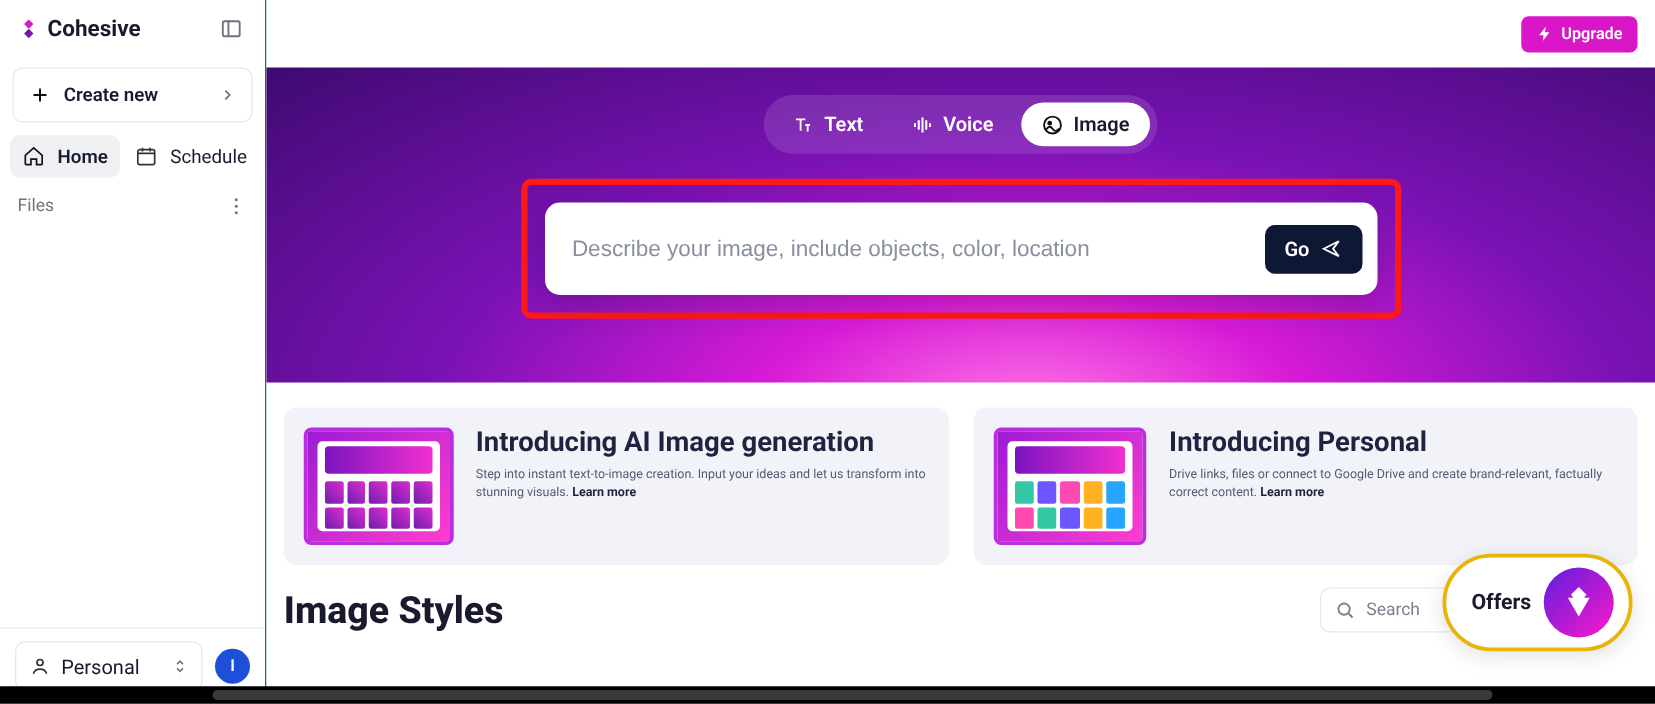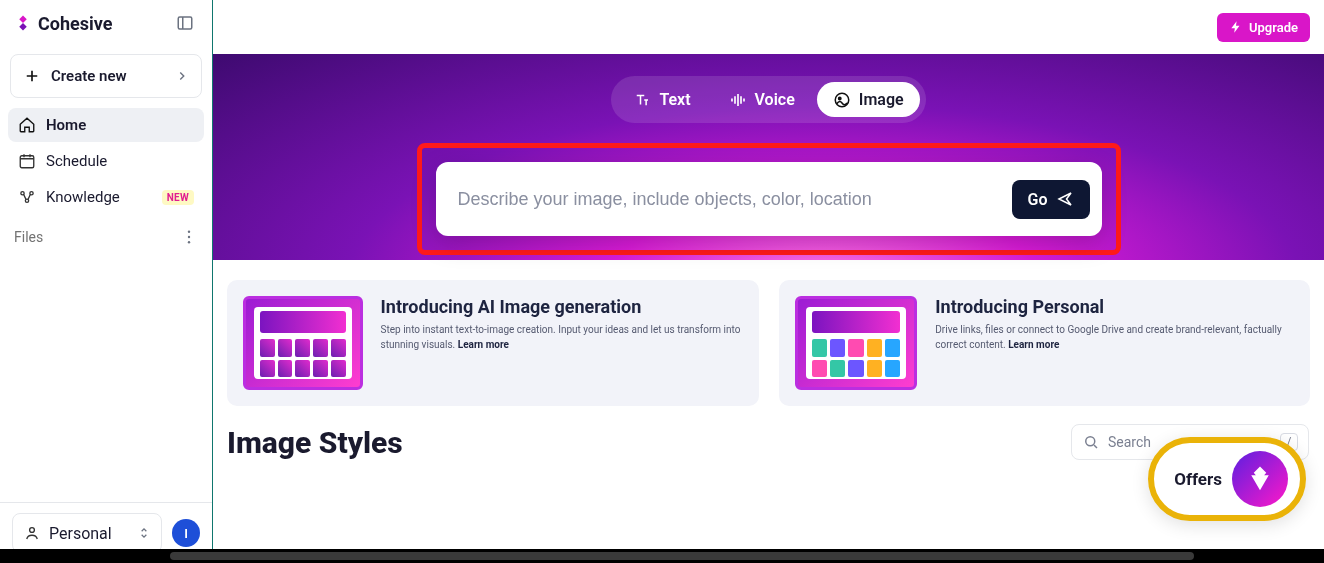--- a/index.html
+++ b/index.html
@@ -37,21 +37,21 @@
   border-radius: 8px;
   height: 44px;
   display: flex; align-items: center; justify-content: space-between;
   padding: 0 12px;
   background: #fff;
   font-weight: 600;
   font-size: 15px;
 }
 .create-left { display:flex; align-items:center; gap:10px; }
 
-.nav { display:flex; flex-direction:column; padding: 0 8px; gap: 2px; }
+.nav { display:flex; flex-direction:row; padding: 0 8px; gap: 2px; }
 .nav-item {
   display:flex; align-items:center; gap:10px;
   padding: 8px 10px;
   border-radius: 8px;
   font-size: 15px;
 }
 .nav-item.active { background:#eef0f4; font-weight:600; }
 .nav-item .spacer { flex:1; }
 .badge-new {
   font-size: 10px; font-weight:700;
@@ -90,21 +90,21 @@
   height:54px; display:flex; align-items:center; justify-content:flex-end;
   padding: 0 14px;
 }
 .upgrade {
   background:#d916c8; color:#fff; font-weight:600; font-size:13px;
   border-radius:6px; padding: 7px 12px;
   display:flex; align-items:center; gap:6px;
 }
 
 .hero {
-  height: 206px;
+  height: 252px;
   background: radial-gradient(ellipse at 55% 110%, #ff7ae6 0%, #d81bd7 25%, #7a12b5 55%, #3e0a70 100%);
   position: relative;
   display:flex; flex-direction:column; align-items:center;
   padding-top: 22px;
 }
 .modes {
   display:flex; gap:6px; align-items:center;
   background: rgba(255,255,255,0.12);
   border-radius: 999px;
   padding: 6px;
@@ -161,44 +161,44 @@
 .thumb-grid {
   position:absolute; left:14px; right:14px; bottom:10px; top:40px;
   display:grid; grid-template-columns:repeat(5,1fr); grid-template-rows:repeat(2,1fr); gap:3px;
 }
 .thumb-grid div { background:linear-gradient(45deg,#6b1fb0,#e22bcd); border-radius:2px; }
 .thumb-hero {
   position:absolute; left:14px; right:14px; top:12px; height:22px;
   background:linear-gradient(90deg,#7b14c0,#f22fd1); border-radius:3px;
 }
 .card-body h3 {
-  font-size:18px; font-weight:700; color:#1e2440; margin-bottom:6px;
+  font-size:22px; font-weight:700; color:#1e2440; margin-bottom:6px;
 }
 .card-body p { font-size:10px; color:#555a70; line-height:1.45; }
 .learn { font-weight:700; color:#1e2440; }
 
-.styles-section { padding: 4px 15px 0 14px; display:flex; align-items:flex-end; justify-content:space-between;}
+.styles-section { padding: 4px 30px 0 14px; display:flex; align-items:flex-end; justify-content:space-between;}
 .styles-left h2 { font-size:30px; font-weight:800; }
 .styles-left p { color:#5a5f73; font-size:15px; margin-top:2px;}
 .search-box {
   display:flex; align-items:center; gap:8px;
   border:1px solid #e5e7eb; border-radius:8px;
   padding: 8px 10px; color:#7b8091; font-size:14px;
   width: 238px;
 }
 .search-box .spacer{flex:1;}
 .kbd {
   border:1px solid #d8dbe3; border-radius:4px;
   width:18px; height:18px; font-size:12px;
   display:flex; align-items:center; justify-content:center; color:#7b8091;
 }
 
 .offers-widget {
   position:absolute; right:18px; bottom:42px;
-  background:#fff; border:6px solid #eab308; border-radius:999px;
+  background:#fff; border:3px solid #eab308; border-radius:999px;
   padding: 8px 12px 8px 20px;
   display:flex; align-items:center; gap:10px;
   box-shadow: 0 4px 18px rgba(0,0,0,.12);
 }
 .offers-widget span { font-weight:700; font-size:17px; }
 .offers-bubble {
   width:56px; height:56px; border-radius:50%;
   background: linear-gradient(135deg,#5b1fe0,#ff18c8);
   display:flex; align-items:center; justify-content:center;
 }

